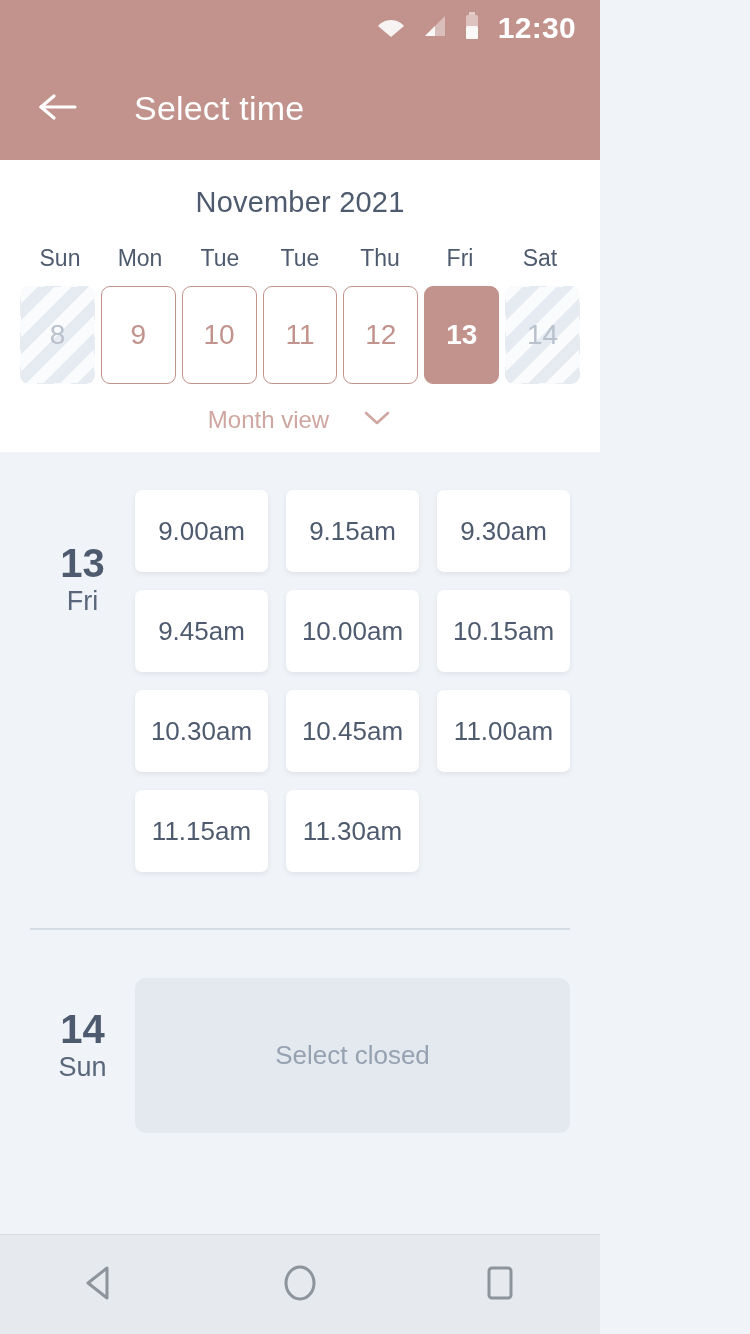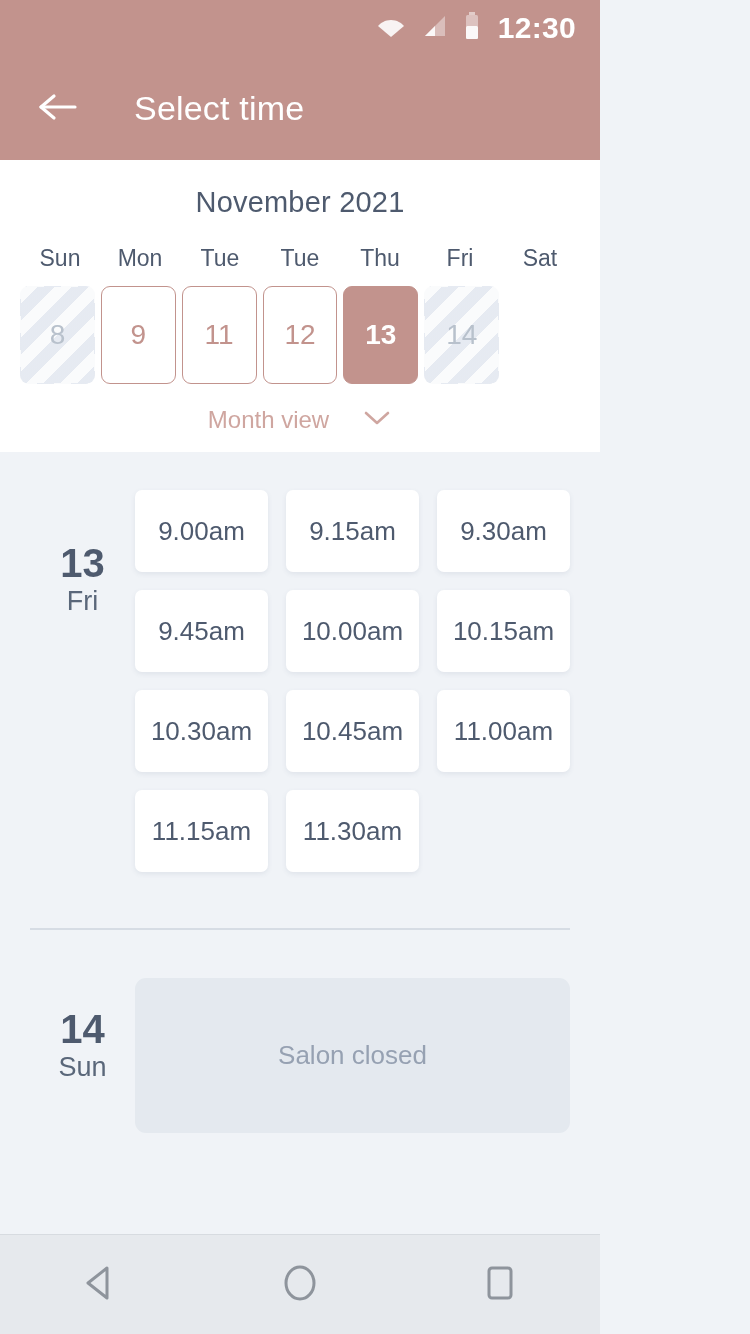--- a/index.html
+++ b/index.html
@@ -297,20 +297,21 @@
       <div class="weekday">Tue</div>
       <div class="weekday">Tue</div>
       <div class="weekday">Thu</div>
       <div class="weekday">Fri</div>
       <div class="weekday">Sat</div>
     </div>
 
     <div class="days-row">
       <div class="day-cell disabled">8</div>
       <div class="day-cell available">9</div>
+      <div class="day-cell available">10</div>
       <div class="day-cell available">11</div>
       <div class="day-cell available">12</div>
       <div class="day-cell selected">13</div>
       <div class="day-cell disabled">14</div>
     </div>
 
     <div class="month-view-toggle">
       <span class="month-view-label">Month view</span>
       <span>
         <svg width="30" height="18" viewBox="0 0 30 18">
@@ -343,21 +344,21 @@
       </div>
     </div>
 
     <div class="divider"></div>
 
     <div class="closed-group">
       <div class="day-label" style="padding-top:30px;">
         <span class="dnum">14</span>
         <span class="dname">Sun</span>
       </div>
-      <div class="closed-card">Salon closed</div>
+      <div class="closed-card">Select closed</div>
     </div>
 
   </div>
 
   <div class="navbar">
     <button class="nav-btn">
       <span>
         <svg width="38" height="40" viewBox="0 0 38 40">
           <path d="M26 5 L7 20 L26 35 Z" fill="none" stroke="#8e949c" stroke-width="3" stroke-linejoin="round"></path>
         </svg>

